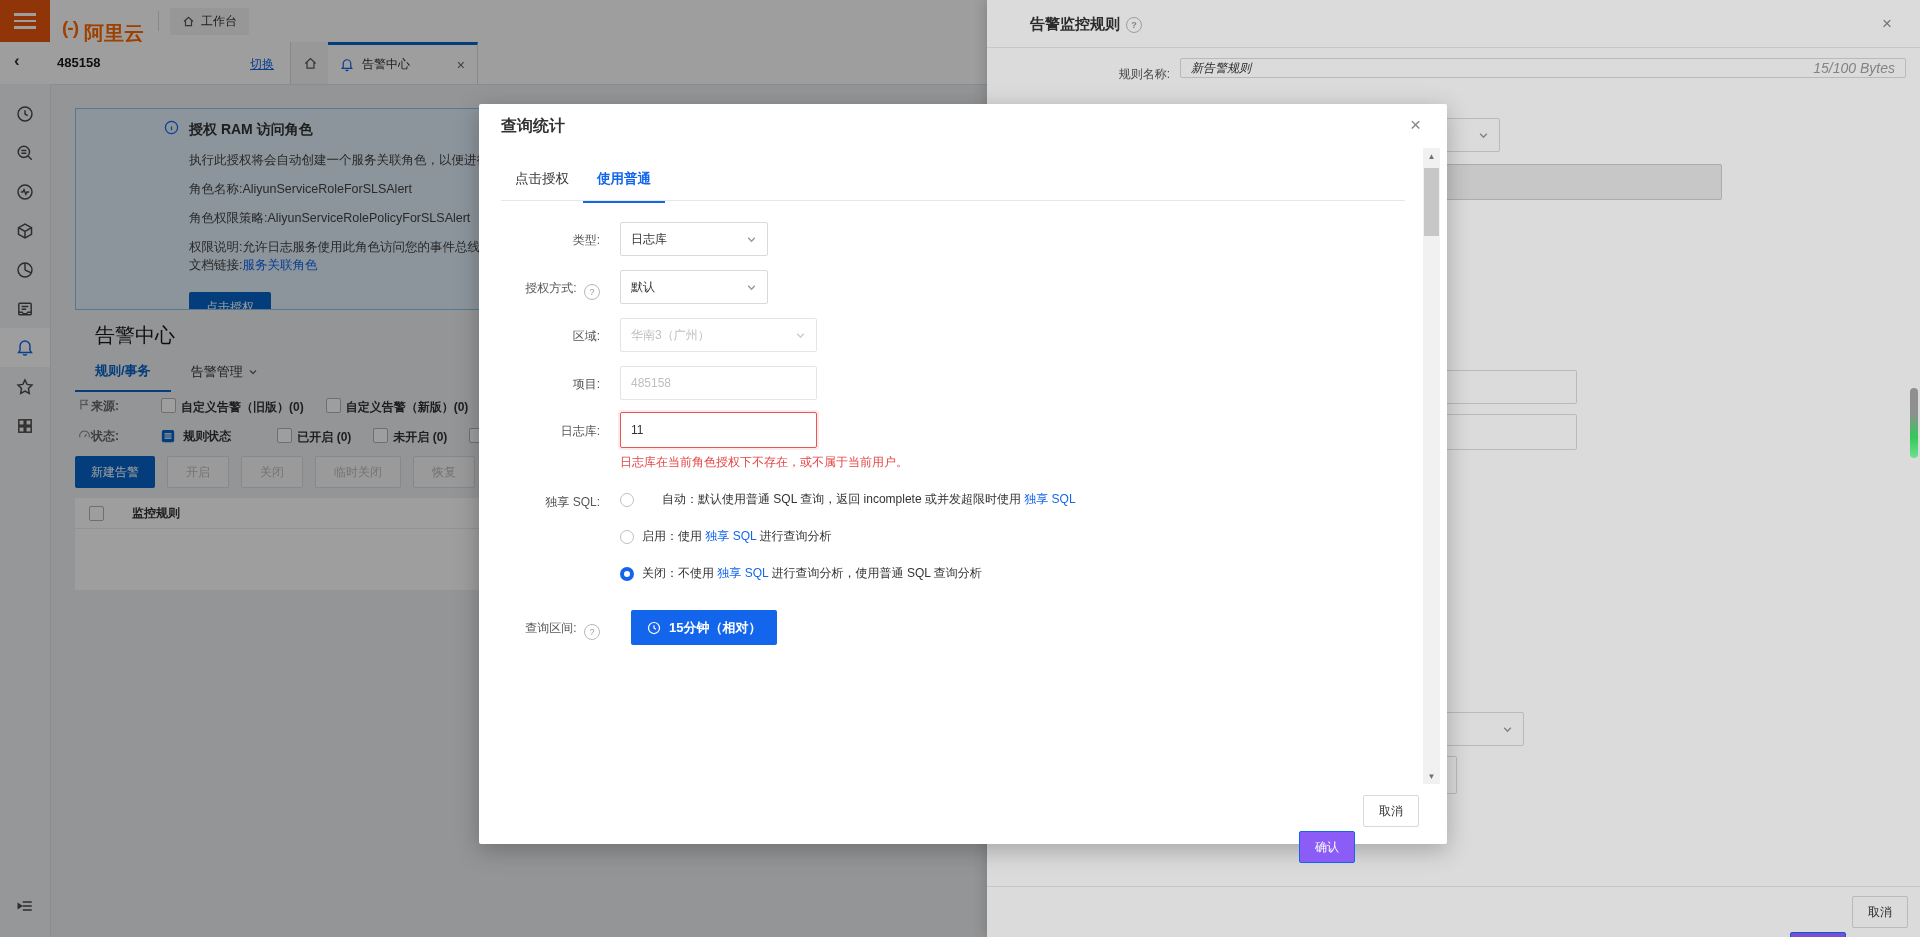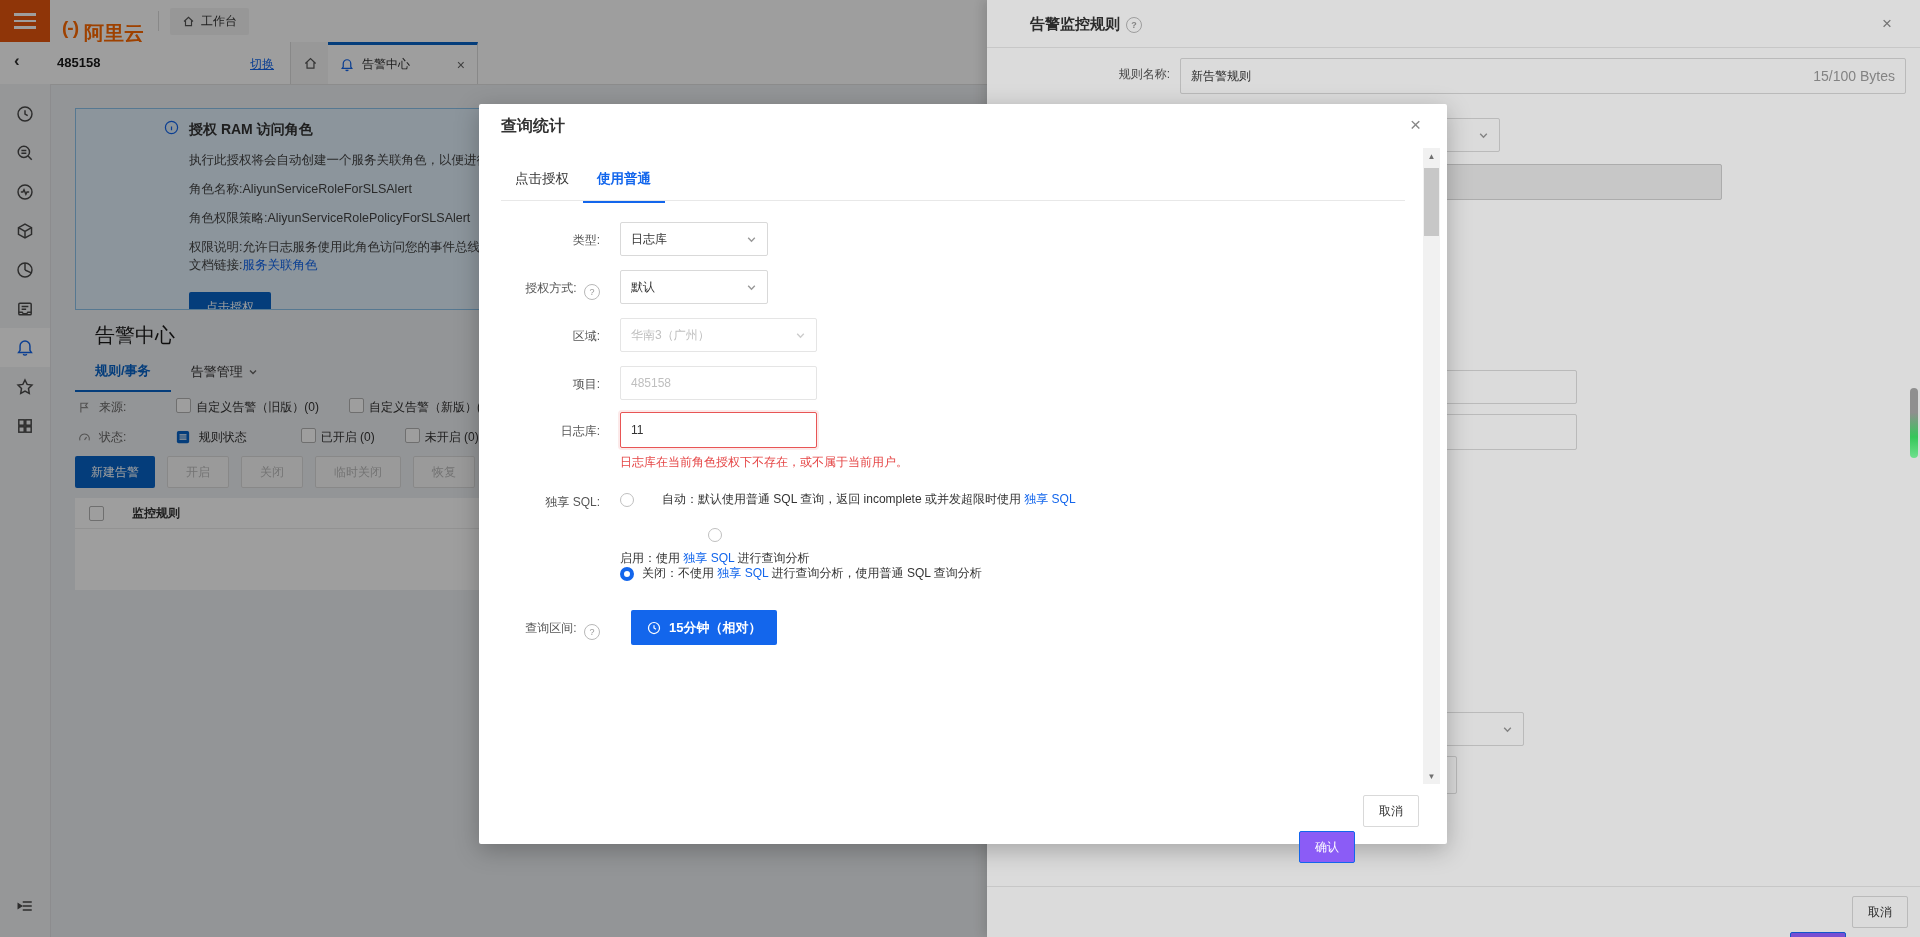--- a/index.html
+++ b/index.html
@@ -32,21 +32,21 @@
   .notice{position:absolute;left:75px;top:108px;width:560px;height:202px;background:#e2f1fd;border:1px solid #8cc3ea;box-sizing:border-box;overflow:hidden;white-space:nowrap;}
   .notice .t{position:absolute;left:113px;top:12px;font-size:14px;font-weight:bold;color:#333;}
   .notice .info{position:absolute;left:88px;top:11px;color:#1366ec;}
   .notice .ln{position:absolute;left:113px;color:#444;font-size:12.5px;}
   .notice a{color:#1366ec;text-decoration:none;cursor:pointer;}
   .bluebtn{background:#0864c8;color:#fff;border:none;border-radius:2px;font-size:12px;font-family:"Liberation Sans",sans-serif;cursor:pointer;}
   .pagetitle{position:absolute;left:95px;top:322px;font-size:20px;color:#1a1a1a;}
   .ptabs{position:absolute;left:75px;top:362px;display:flex;}
   .ptab{padding:0 20px 10px 20px;font-size:13px;color:#333;cursor:pointer;display:flex;align-items:center;gap:5px;}
   .ptab.on{color:#0864c8;font-weight:bold;border-bottom:2px solid #0864c8;}
-  .frow{position:absolute;display:flex;align-items:center;gap:8px;color:#666;}
+  .frow{position:absolute;display:flex;gap:0;color:#666;font-weight:bold;}
   .cb{display:inline-block;width:13px;height:13px;border:1px solid #b5b5b5;border-radius:2px;background:#fff;vertical-align:-2px;cursor:pointer;}
   .cblab{color:#333;margin-left:5px;}
   .fitem{margin-right:22px;white-space:nowrap;cursor:pointer;}
   .gbtn{height:32px;padding:0 18px;background:#fafafa;border:1px solid #ddd;border-radius:2px;color:#bbb;font-size:12px;font-family:"Liberation Sans",sans-serif;cursor:not-allowed;}
   .tablebox{position:absolute;left:75px;top:498px;width:900px;height:92px;background:#fff;}
   .tablebox .hrow{height:30px;border-bottom:1px solid #ececec;display:flex;align-items:center;gap:28px;padding-left:14px;font-weight:bold;color:#333;}
   
   .overlay1{position:absolute;inset:0;background:rgba(0,0,0,.28);z-index:10;}
   .overlay2{position:absolute;inset:0;background:rgba(0,0,0,.14);z-index:30;}
   
@@ -274,21 +274,21 @@
 
   <div class="drawer">
     <div class="dhead">
       <div class="dtitle">
         <span>告警监控规则</span>
         <span class="qmark">?</span>
       </div>
       <span class="dclose">×</span>
     </div>
     <div class="abs" style="left:108px;top:66px;width:75px;text-align:right;color:#555;">规则名称:</div>
-    <div class="inp" style="left:193px;top:58px;width:726px;height:36px;">
+    <div class="inp" style="left:193px;top:58px;width:726px;height:20px;font-style:italic;">
       <span>新告警规则</span>
       <span style="margin-left:auto;color:#999;font-size:14px;">15/100 Bytes</span>
     </div>
     <div class="inp" style="left:193px;top:118px;width:320px;height:34px;">
       <span class="chevr">
           <svg width="11" height="11" viewBox="0 0 10 10" fill="none" stroke="#999" stroke-width="1.3">
             <path d="M2 3.5l3 3 3-3"></path>
           </svg>
         </span>
     </div>
@@ -370,21 +370,21 @@
     <div class="minp error" style="top:308px;width:197px;height:36px;">
       <span>11</span>
     </div>
     <div class="merror" style="top:350px;">日志库在当前角色授权下不存在，或不属于当前用户。</div>
 
     <div class="mlabel" style="left:11px;top:390px;">独享 SQL:</div>
     <div class="rrow" style="top:387px;gap:28px;">
       <span class="radio"></span>
       <span><span>自动：默认使用普通 SQL 查询，返回 incomplete 或并发超限时使用 </span><a class="alink">独享 SQL</a><span></span></span>
     </div>
-    <div class="rrow" style="top:424px;flex-direction:column;">
+    <div class="rrow" style="top:424px;">
       <span class="radio"></span>
       <span><span>启用：使用 </span><a class="alink">独享 SQL</a><span> 进行查询分析</span></span>
     </div>
     <div class="rrow" style="top:461px;">
       <span class="radio sel"></span>
       <span><span>关闭：不使用 </span><a class="alink">独享 SQL</a><span> 进行查询分析，使用普通 SQL 查询分析</span></span>
     </div>
 
     <div class="mlabel" style="left:-9px;top:516px;width:130px;">
       <span>查询区间:</span>

